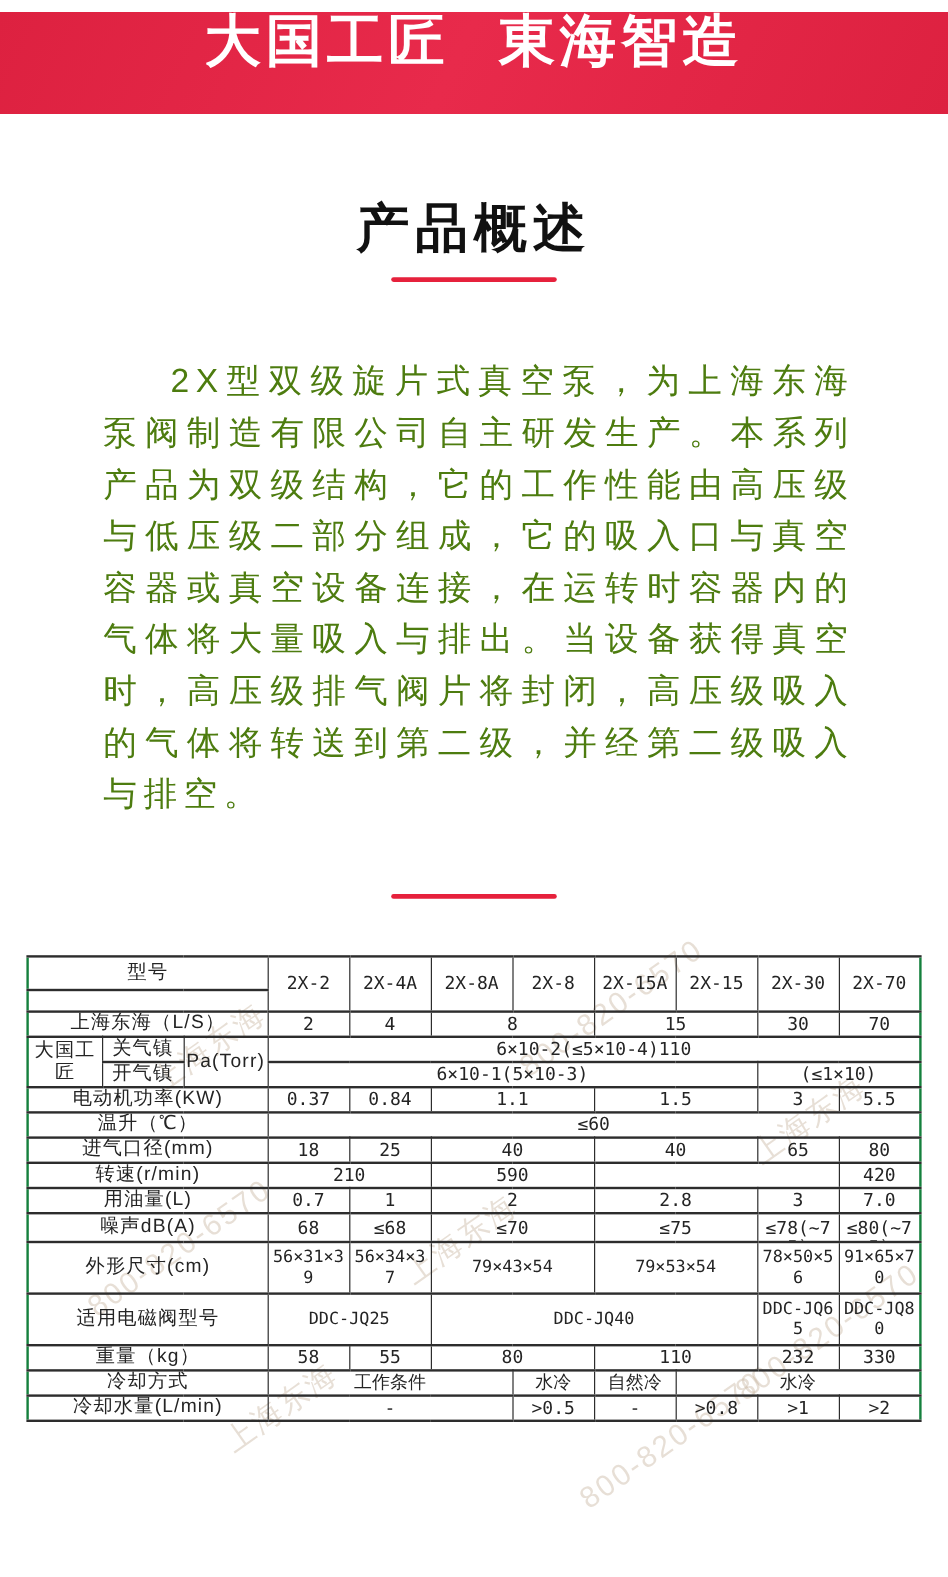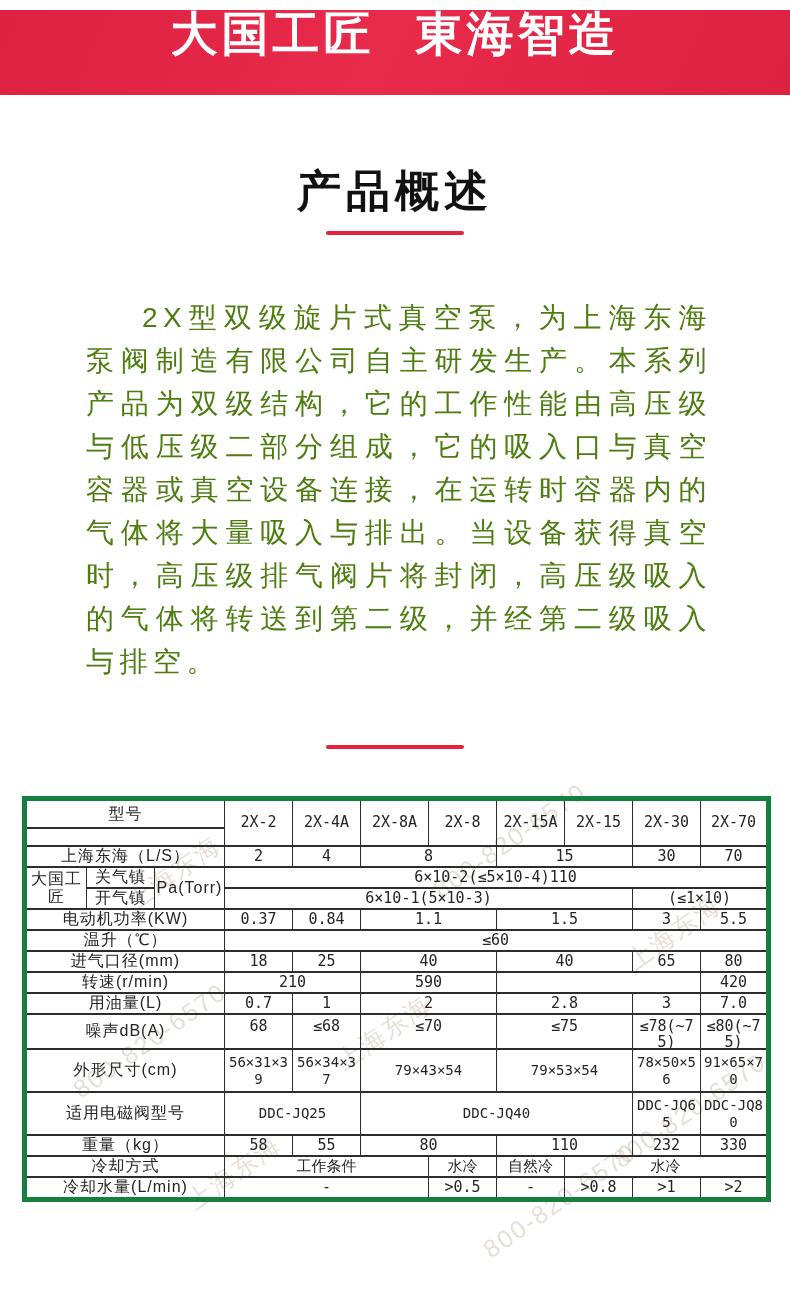--- a/index.html
+++ b/index.html
@@ -42,40 +42,40 @@
   .table-zone{position:relative;margin-top:47px;}
   .watermark{
     position:absolute;color:rgba(196,176,152,0.40);
     font-size:25px;letter-spacing:2px;white-space:nowrap;
     transform:rotate(-35deg);pointer-events:none;z-index:0;
   }
   table.spec{
     position:relative;z-index:1;
     border-collapse:collapse;table-layout:fixed;
     width:746px;margin-left:22px;
-    border:5px solid #15803d;
+    border:2px solid #15803d;
   }
   table.spec td{
     border-left:1px solid #2d2d2d;border-right:1px solid #2d2d2d;
     border-top:2px solid #2d2d2d;border-bottom:2px solid #2d2d2d;
     text-align:center;vertical-align:middle;
     padding:0 1px;color:#242424;overflow:hidden;
     height:19px;line-height:1.15;
   }
   td.lbl{font-size:16px;letter-spacing:1px;}
   td.val,td.mod{
     font-size:15px;
     font-family:"DejaVu Sans Mono","Liberation Mono",monospace;
   }
   tr.hrow1 td{height:26px;border-bottom-width:2px;}
   tr.hrow2 td{height:16px;}
   tr.tall td{height:41px;}
   tr.tall td.val{word-break:break-all;font-size:14px;line-height:17px;}
   tr.cliprow td .cellclip{
-    height:33px;overflow:hidden;word-break:break-all;
+    height:22px;overflow:hidden;word-break:break-all;
     line-height:16px;padding-top:3px;box-sizing:border-box;
   }
 </style>
 </head>
 <body>
 
 <div class="banner">
   <div class="banner-title">大国工匠 東海智造</div>
 </div>
 

